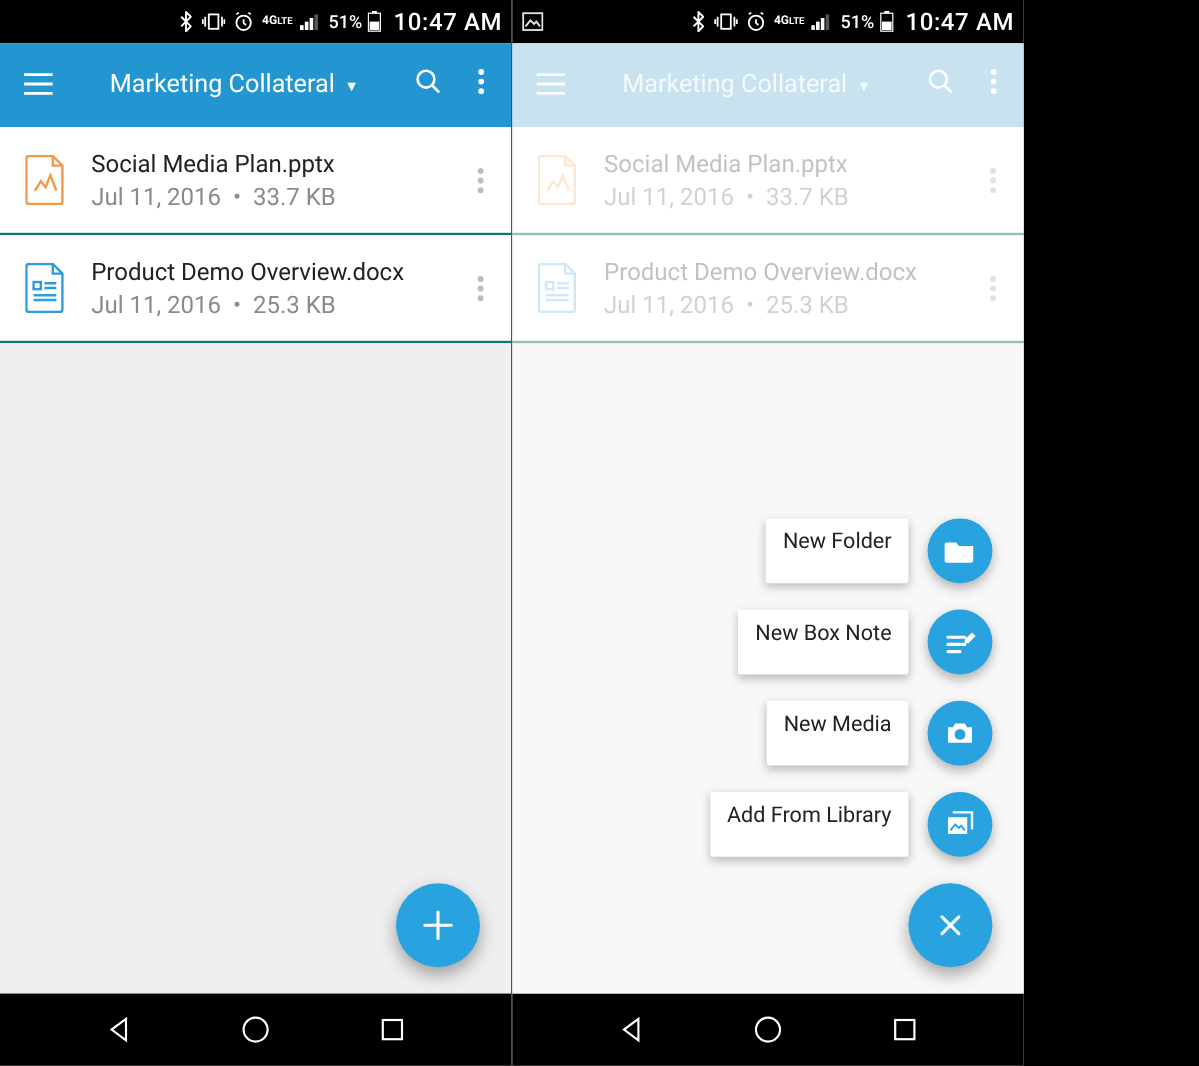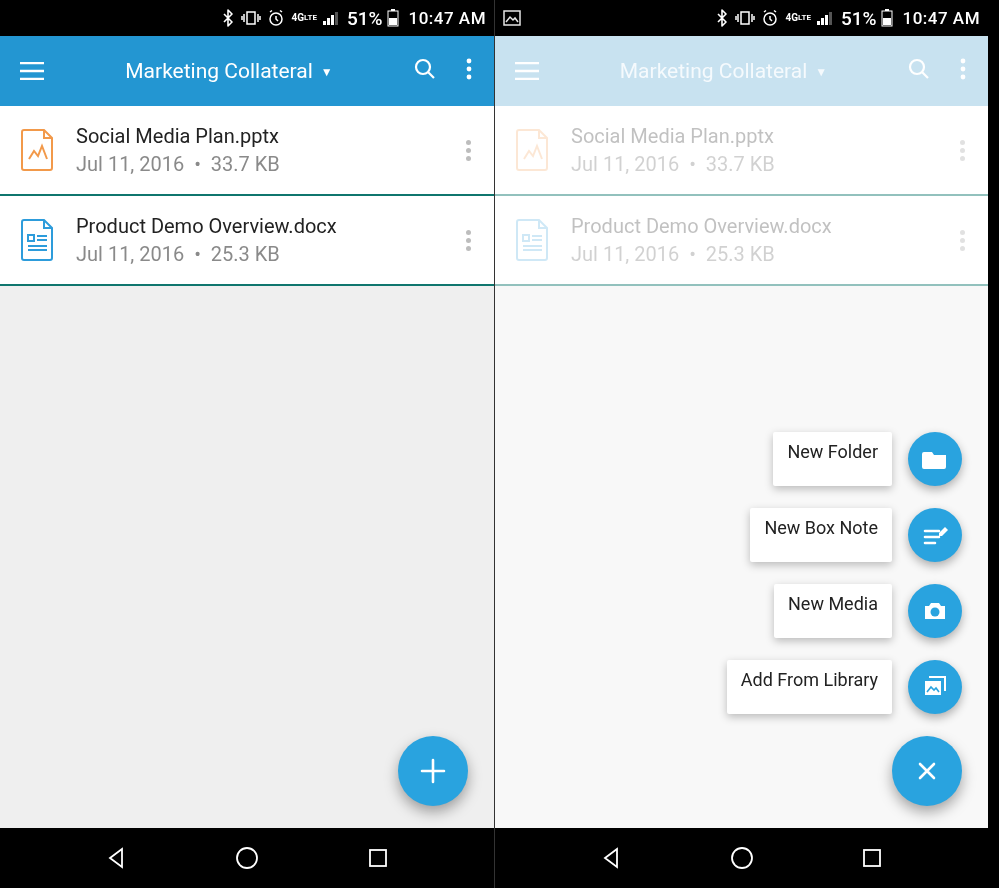--- a/index.html
+++ b/index.html
@@ -1,32 +1,32 @@
 <!DOCTYPE html>
 <html><head>
 <meta charset="utf-8">
 <style>
   * { box-sizing: border-box; margin: 0; padding: 0; }
   html, body { width: 999px; height: 888px; font-family: Roboto, Arial, sans-serif; background: #000; }
-  .wrap { display: flex; width: 988px; height: 888px; }
+  .wrap { display: flex; width: 853px; height: 888px; }
   .phone { width: 499.5px; height: 888px; position: relative; background: #efefef; display: flex; flex-direction: column; }
   .phone + .phone { border-left: 1px solid #333; }
 
   
   .statusbar {
     height: 36px; background: #000; color: #fff;
     display: flex; align-items: center; justify-content: space-between;
     padding: 0 8px; font-size: 15px; font-weight: 500;
   }
   .status-left { display:flex; align-items:center; gap:6px; opacity:.9;}
   .status-right { display:flex; align-items:center; gap:6px; }
   .status-icon { display:inline-flex; align-items:center; justify-content:center; }
-  .clock { margin-left:4px; letter-spacing:.5px; font-size:17px;}
+  .clock { margin-left:4px; letter-spacing:.5px; font-size:20px;}
   .batt { display:flex; align-items:center; gap:4px;}
-  .pct { font-size:19px;text-align:center; }
+  .pct { font-size:15px;text-align:center; }
 
   
   .appbar {
     height: 70px; background: #2396d2; color:#fff;
     display:flex; align-items:center; padding:12px 10px; gap:8px;
   }
   .appbar.dim { background:#86bfde; color:#e9f3fa;}
   .hamburger { width:44px; text-align:center; font-size:26px;}
   .title-area { flex:1; display:flex; justify-content:center; align-items:center; gap:8px; font-size:21px; font-weight:400;}
   .title-caret { font-size:12px; transform: translateY(1px);}

